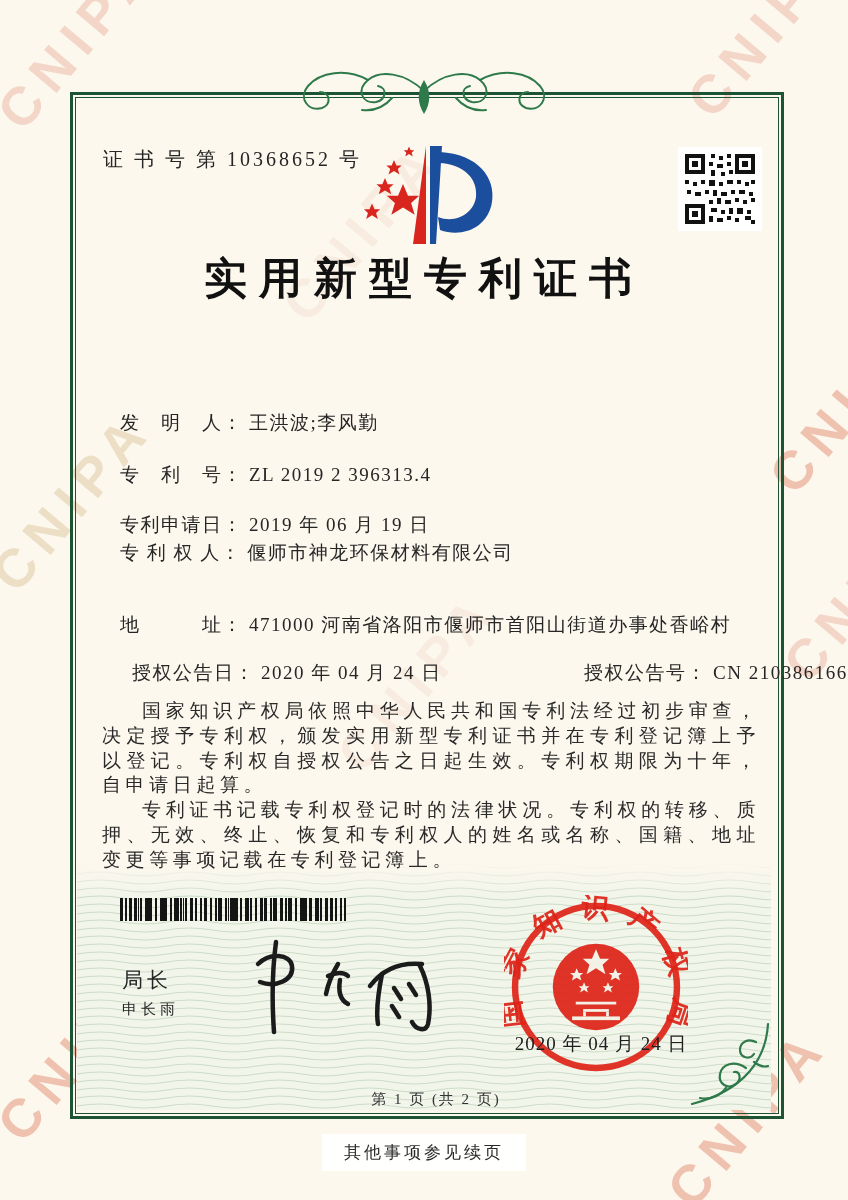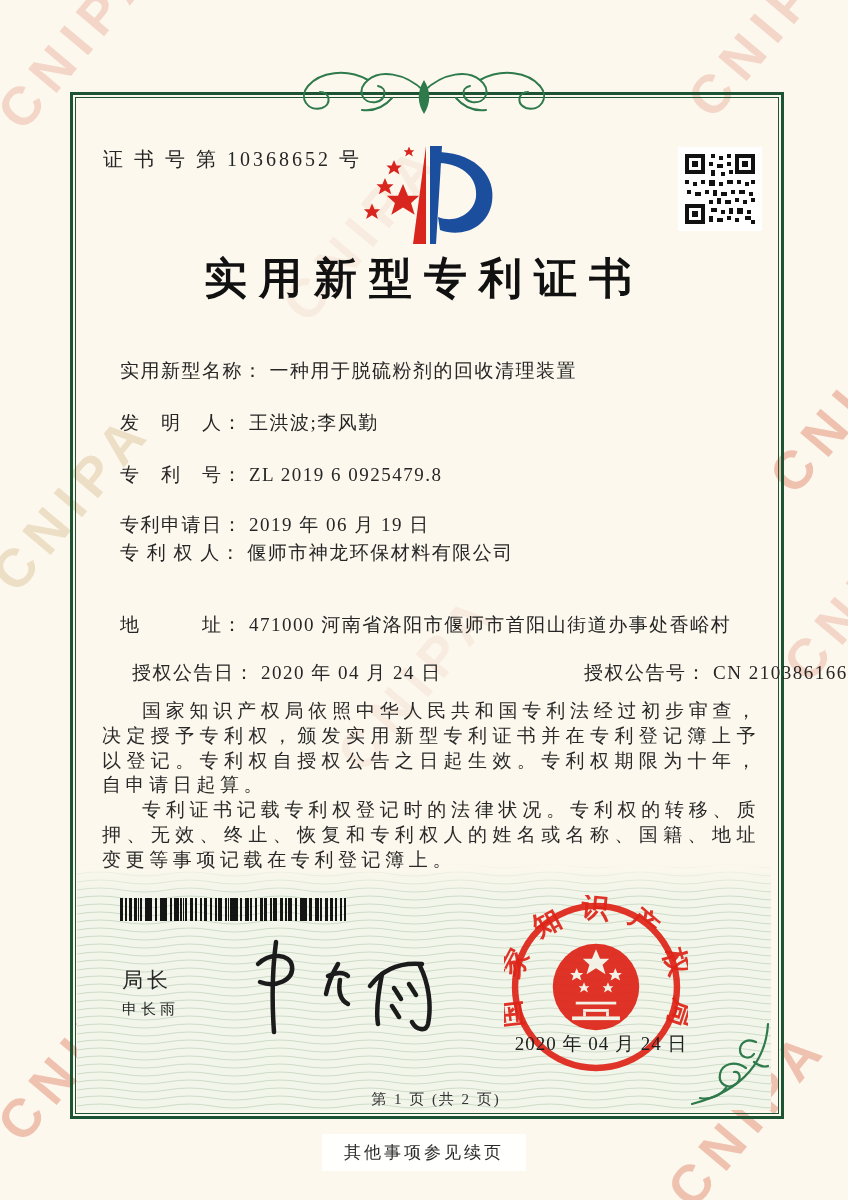--- a/index.html
+++ b/index.html
@@ -220,28 +220,25 @@
         <rect x="34" y="66" width="6" height="4"></rect>
         <rect x="44" y="64" width="4" height="4"></rect>
       <rect x="52" y="66" width="4" height="4"></rect>
         <rect x="62" y="64" width="6" height="4"></rect>
         <rect x="68" y="68" width="4" height="4"></rect>
     </g>
   </svg>
 
   <div class="title">实用新型专利证书</div>
 
-  <div class="field-row" style="top:358px;">
-    <span class="flabel">实用新型名称：</span><span class="fvalue">一种用于脱硫粉剂的回收清理装置</span>
-  </div>
   <div class="field-row" style="top:410px;">
     <span class="flabel">发　明　人：</span><span class="fvalue">王洪波;李风勤</span>
   </div>
   <div class="field-row" style="top:462px;">
-    <span class="flabel">专　利　号：</span><span class="fvalue">ZL 2019 6 0925479.8</span>
+    <span class="flabel">专　利　号：</span><span class="fvalue">ZL 2019 2 396313.4</span>
   </div>
   <div class="field-row" style="top:512px;">
     <span class="flabel">专利申请日：</span><span class="fvalue">2019 年 06 月 19 日</span>
   </div>
   <div class="field-row" style="top:540px;">
     <span class="flabel">专 利 权 人：</span><span class="fvalue">偃师市神龙环保材料有限公司</span>
   </div>
   <div class="field-row" style="top:612px;">
     <span class="flabel">地　　　址：</span><span class="fvalue">471000 河南省洛阳市偃师市首阳山街道办事处香峪村</span>
   </div>

